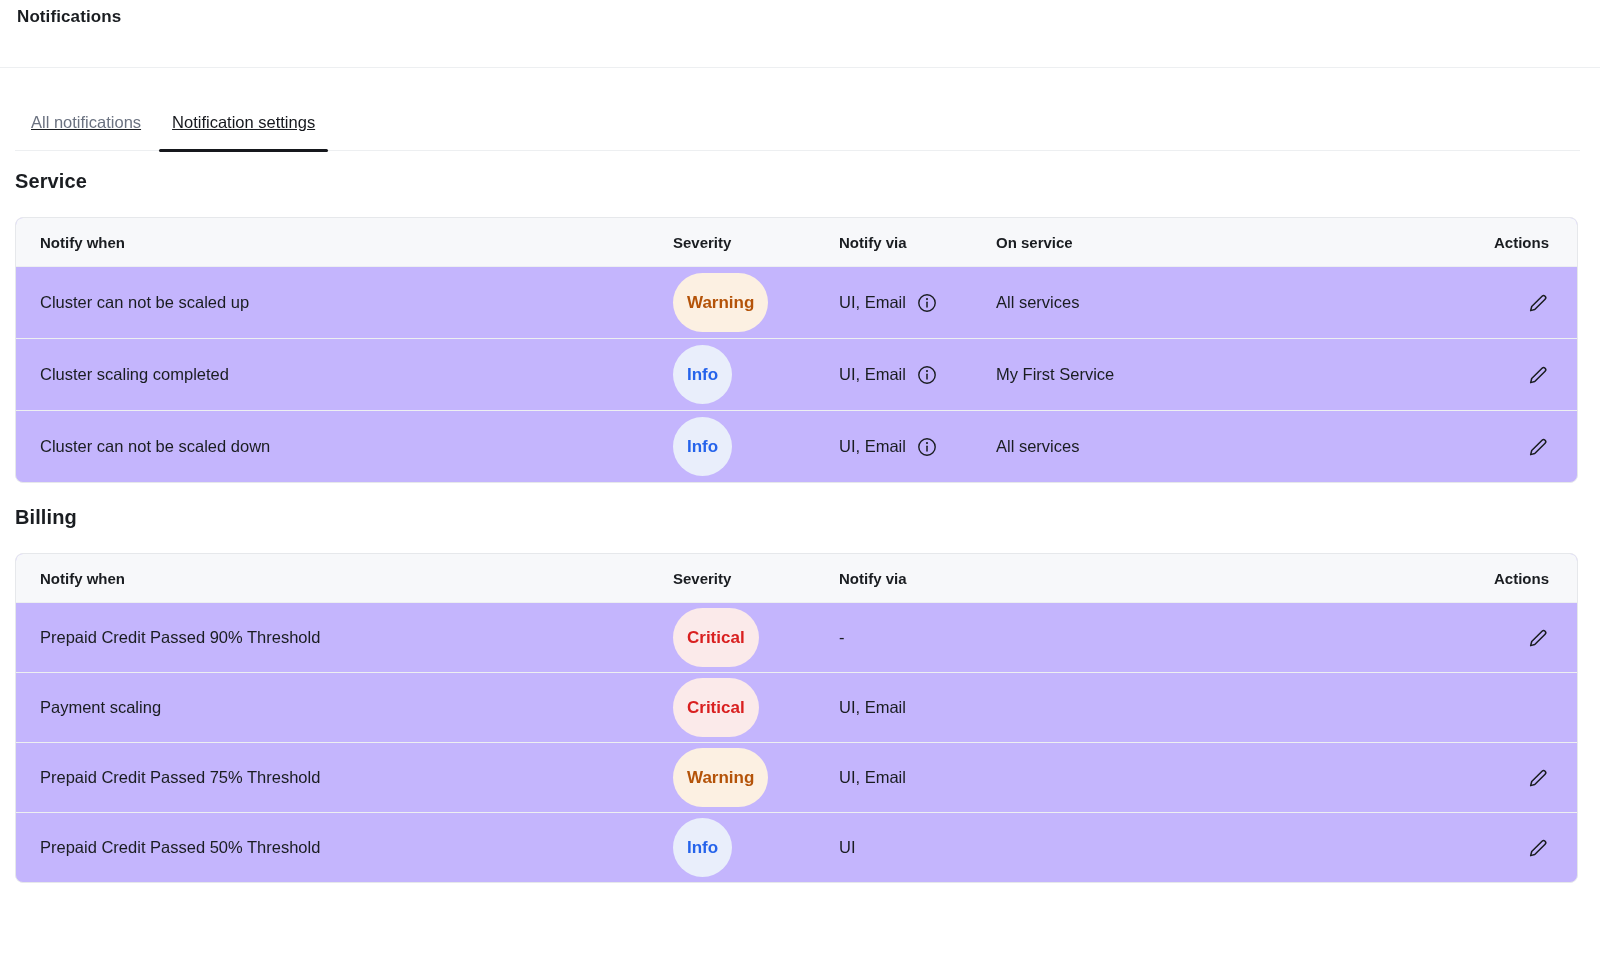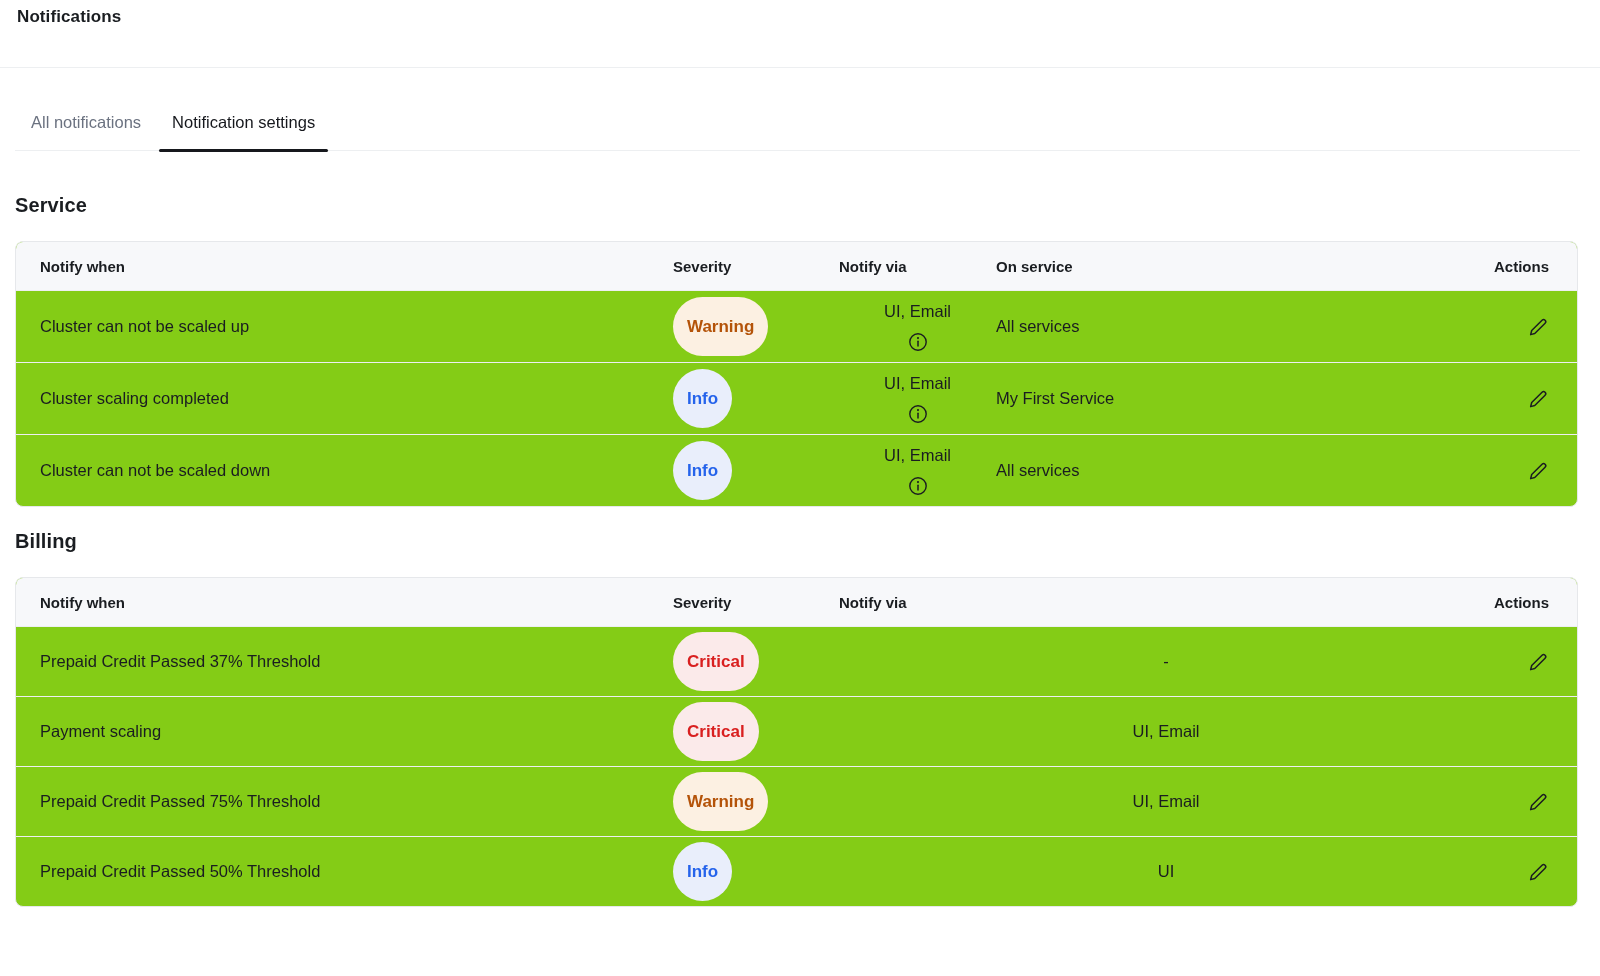--- a/index.html
+++ b/index.html
@@ -37,20 +37,21 @@
   }
 
   .content { padding: 0 20px 30px 15px; }
 
   .tabs {
     display: flex;
     gap: 5px;
     margin-top: 37px;
     padding-left: 3px;
     border-bottom: 1px solid var(--divider);
+    text-decoration: underline;
   }
   .tab {
     padding: 8px 13px 18px;
     font-size: 16.5px;
     color: var(--text-secondary);
     cursor: pointer;
     position: relative;
     background: none;
     border: none;
     font-family: inherit;
@@ -58,35 +59,35 @@
   .tab.active { color: var(--tab-underline); }
   .tab.active::after {
     content: "";
     position: absolute;
     left: 0; right: 0; bottom: -1.5px;
     height: 2.5px;
     background: var(--tab-underline);
     border-radius: 2px;
   }
 
-  .section { margin-top: 43px; }
+  .section { margin-top: 19px; }
   .section + .section { margin-top: 23px; }
   .section-heading {
     font-size: 20px;
     font-weight: 700;
     margin-bottom: 24px;
     letter-spacing: 0.1px;
   }
 
   .table {
     border: 1px solid var(--border);
     border-radius: 8px;
     overflow: hidden;
     width: 1563px;
-    background: #84cc16;
+    background: #c4b5fd;
   }
   .row {
     display: grid;
     align-items: center;
     padding: 0 28px 0 24px;
   }
   .grid-service { grid-template-columns: 633px 166px 157px 1fr 56px; }
   .grid-billing { grid-template-columns: 633px 166px 1fr 56px; }
 
   .thead .row {
@@ -110,21 +111,21 @@
     padding: 21px 14px;
     border-radius: 999px;
     font-size: 17px;
     font-weight: 600;
     line-height: 1;
   }
   .badge.warning { color: var(--warning-text); background: var(--warning-bg); }
   .badge.info { color: var(--info-text); background: var(--info-bg); }
   .badge.critical { color: var(--critical-text); background: var(--critical-bg); }
 
-  .notify-via { display: flex; align-items: center; gap: 11px; flex-direction: column; }
+  .notify-via { display: flex; align-items: center; gap: 11px; }
 
   .icon-btn {
     background: none;
     border: none;
     padding: 0;
     cursor: pointer;
     display: inline-flex;
     align-items: center;
     color: var(--text-primary);
   }
@@ -256,21 +257,21 @@
         <div class="row grid-billing">
           <div>Notify when</div>
           <div>Severity</div>
           <div>Notify via</div>
           <div class="th-actions">Actions</div>
         </div>
       </div>
       <div class="tbody">
 
         <div class="row grid-billing">
-          <div>Prepaid Credit Passed 37% Threshold</div>
+          <div>Prepaid Credit Passed 90% Threshold</div>
           <div>
             <span class="badge critical">Critical</span>
           </div>
           <div class="notify-via">
             <span>-</span>
           </div>
           <div class="cell-actions">
             <button class="icon-btn">
                 <svg width="21" height="21" viewBox="0 0 21 21">
                   <use href="#svg-pencil"></use>

